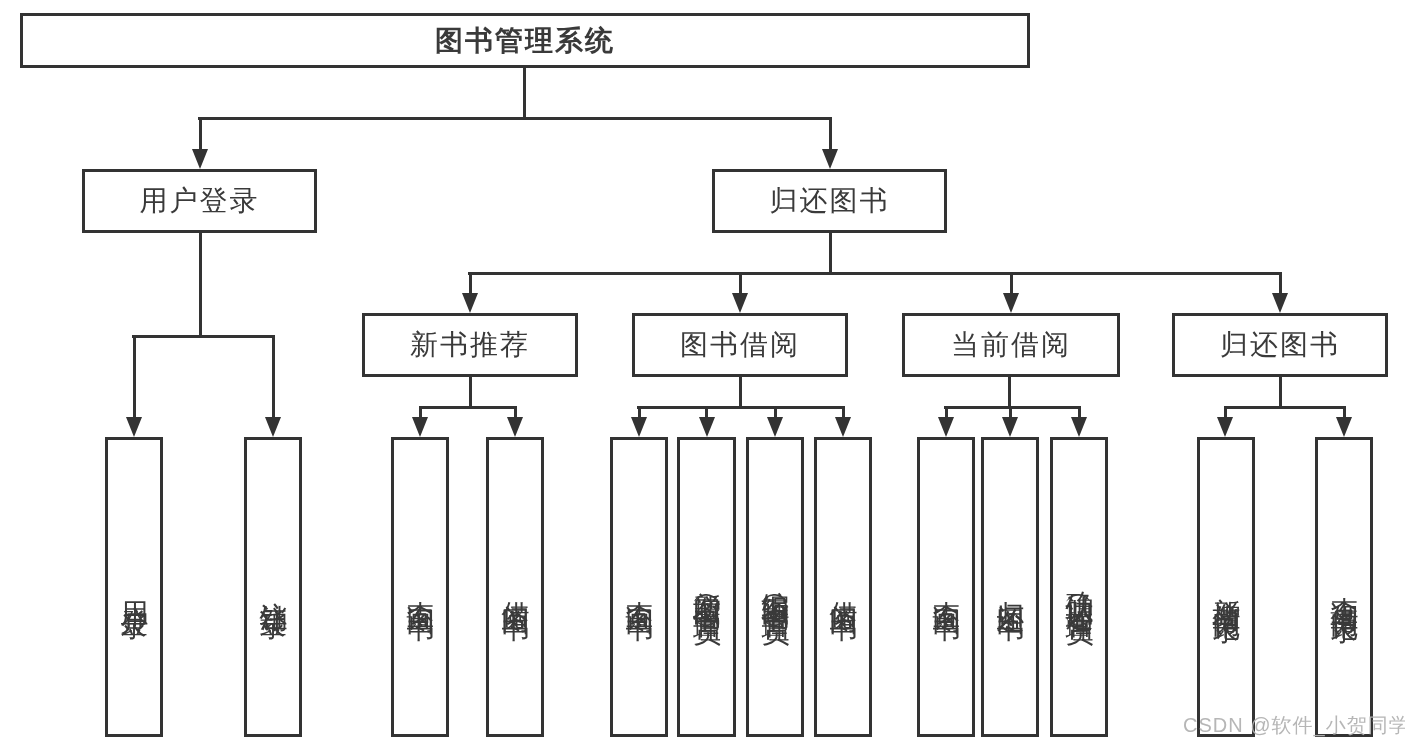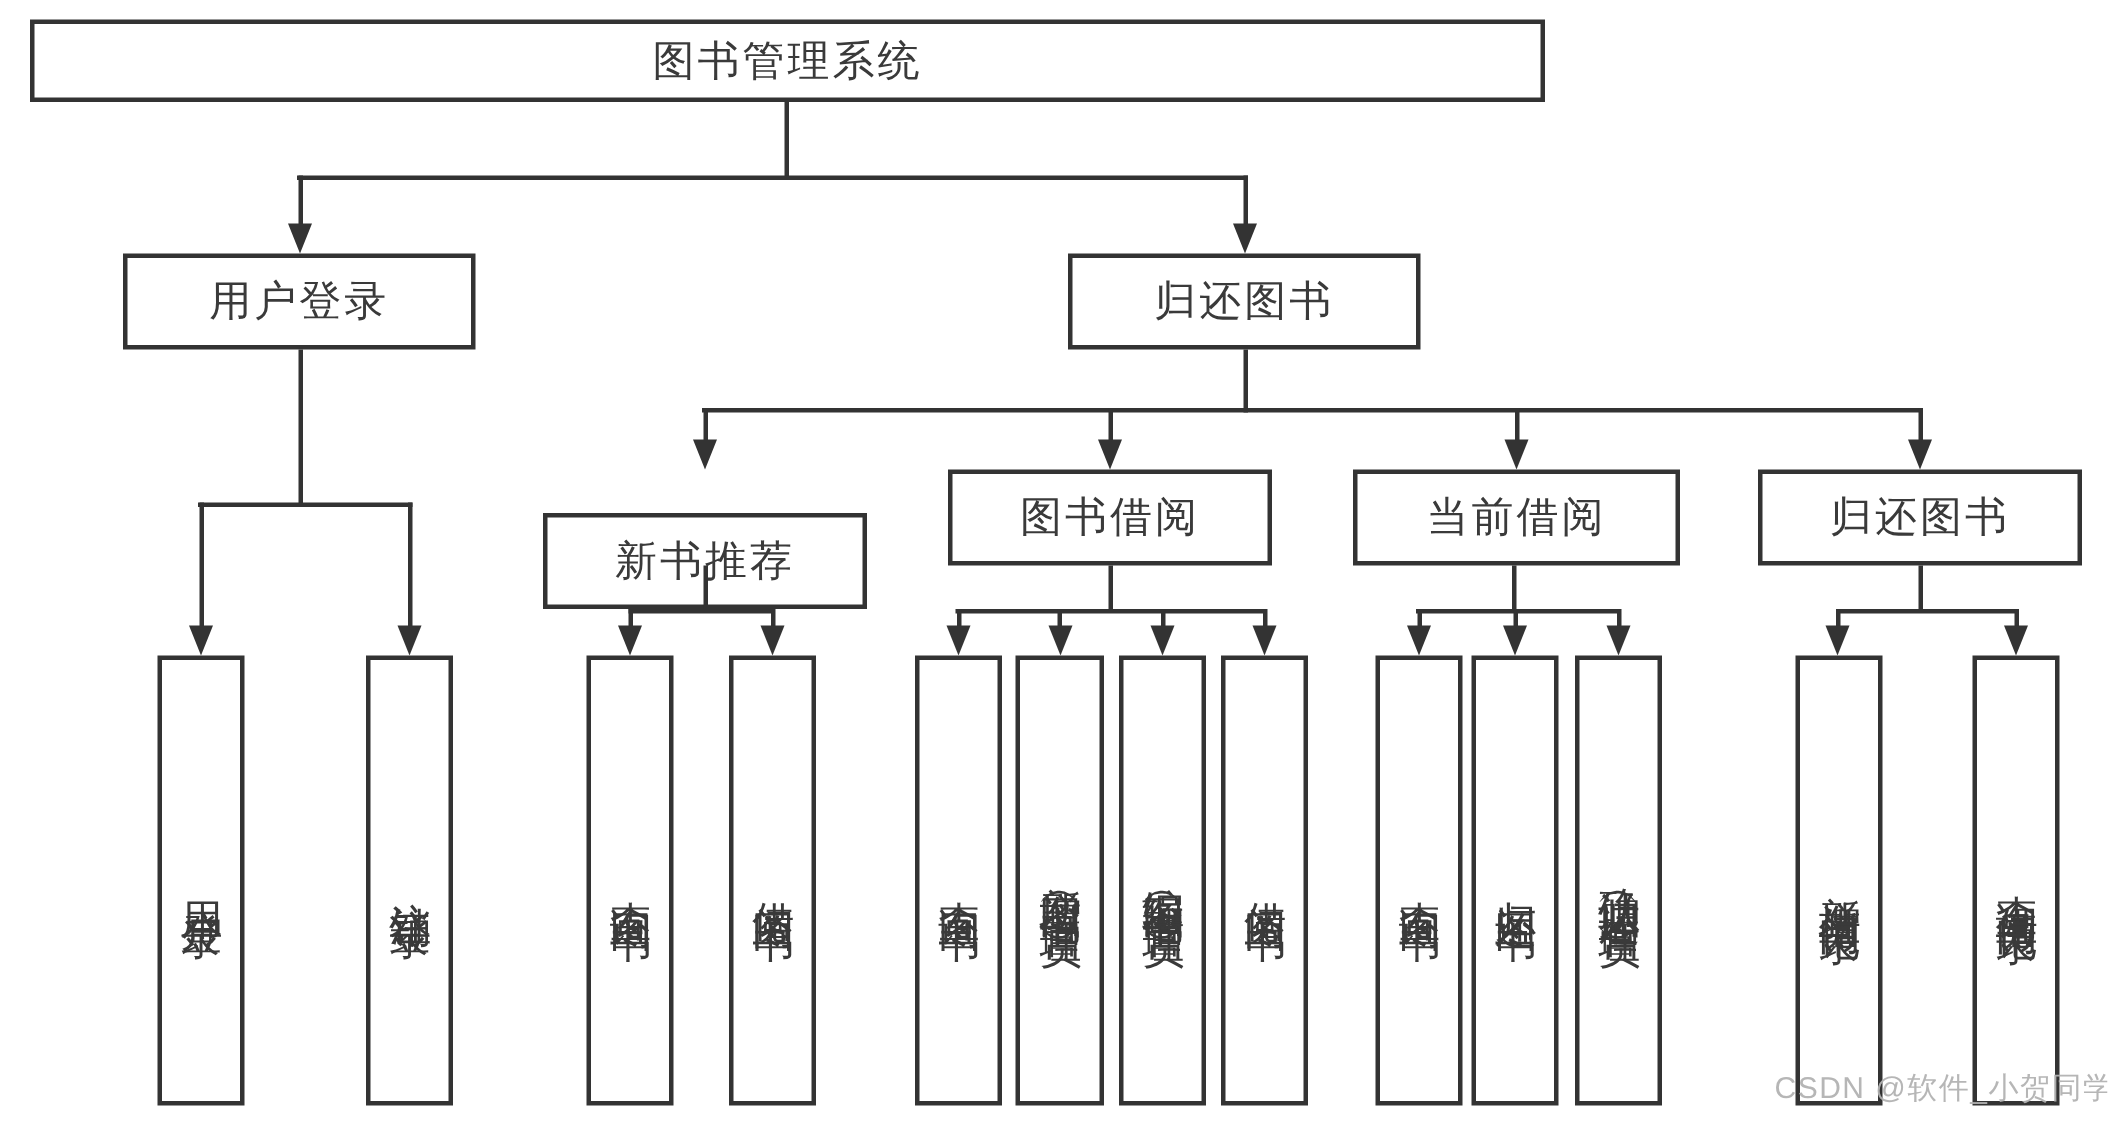--- a/index.html
+++ b/index.html
@@ -27,32 +27,32 @@
   .watermark{
     position:absolute;left:1183px;top:712px;z-index:5;
     font-size:20px;letter-spacing:1px;color:rgba(178,178,178,0.95);white-space:nowrap;
   }
 </style>
 </head>
 <body>
 
 <div class="canvas">
 
-  <div class="node" style="left:20px;top:13px;width:1010px;height:55px;">
+  <div class="node" style="left:20px;top:13px;width:1010px;height:55px;font-weight:bold;">
     <span>图书管理系统</span>
   </div>
 
   <div class="node" style="left:82px;top:169px;width:235px;height:64px;">
     <span>用户登录</span>
   </div>
   <div class="node" style="left:712px;top:169px;width:235px;height:64px;">
     <span>归还图书</span>
   </div>
 
-  <div class="node" style="left:362px;top:313px;width:216px;height:64px;margin-top:29px;">
+  <div class="node" style="left:362px;top:313px;width:216px;height:64px;">
     <span>新书推荐</span>
   </div>
   <div class="node" style="left:632px;top:313px;width:216px;height:64px;text-align:right;">
     <span>图书借阅</span>
   </div>
   <div class="node" style="left:902px;top:313px;width:218px;height:64px;">
     <span>当前借阅</span>
   </div>
   <div class="node" style="left:1172px;top:313px;width:216px;height:64px;">
     <span>归还图书</span>

